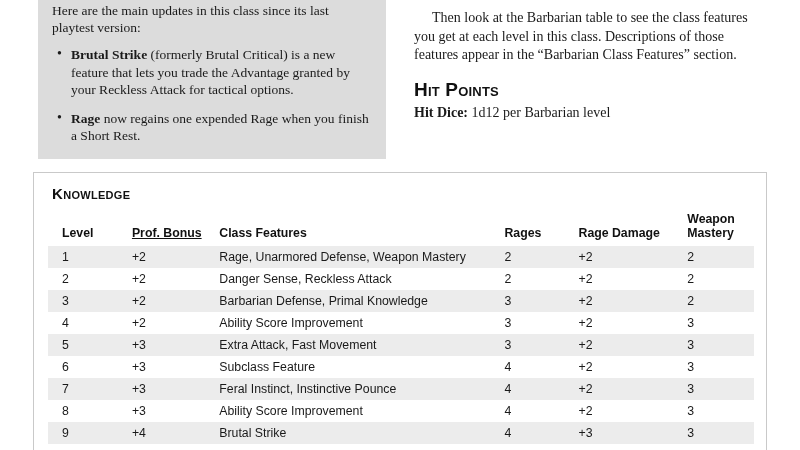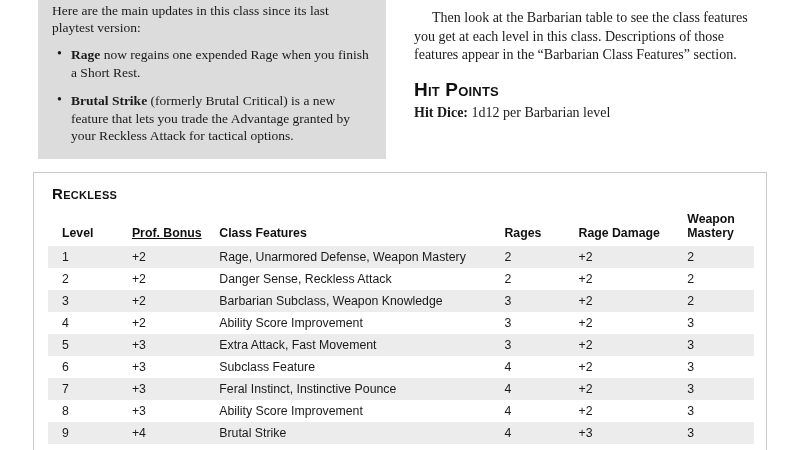--- a/index.html
+++ b/index.html
@@ -173,36 +173,36 @@
 <body>
 
 <div class="page">
 
   <div class="columns">
 
     <div class="col col-left">
       <div class="callout">
         <p class="intro">Here are the main updates in this class since its last playtest version:</p>
         <ul>
+          <li><b>Brutal Strike</b><span> (formerly Brutal Critical) is a new feature that lets you trade the Advantage granted by your Reckless Attack for tactical options.</span></li>
           <li><b>Rage</b><span> now regains one expended Rage when you finish a Short Rest.</span></li>
-          <li><b>Brutal Strike</b><span> (formerly Brutal Critical) is a new feature that lets you trade the Advantage granted by your Reckless Attack for tactical options.</span></li>
         </ul>
       </div>
     </div>
 
     <div class="col col-right">
       <p class="body-p">Then look at the Barbarian table to see the class features you get at each level in this class. Descriptions of those features appear in the “Barbarian Class Features” section.</p>
       <h2 class="sec-head">Hit Points</h2>
       <p class="stat-line"><b>Hit Dice:</b><span> 1d12 per Barbarian level</span></p>
     </div>
 
   </div>
 
   <div class="table-panel">
-    <div class="table-title">Reckless</div>
+    <div class="table-title">Knowledge</div>
     <table class="class-table">
       <thead>
         <tr>
           <th class="c-level">Level</th>
           <th class="c-prof">Prof. Bonus</th>
           <th class="c-feat">Class Features</th>
           <th class="c-rages">Rages</th>
           <th class="c-dmg">Rage Damage</th>
           <th class="c-wm">Weapon Mastery</th>
         </tr>
@@ -220,21 +220,21 @@
           <td class="c-level">2</td>
           <td class="c-prof">+2</td>
           <td class="c-feat">Danger Sense, Reckless Attack</td>
           <td class="c-rages">2</td>
           <td class="c-dmg">+2</td>
           <td class="c-wm">2</td>
         </tr>
         <tr>
           <td class="c-level">3</td>
           <td class="c-prof">+2</td>
-          <td class="c-feat">Barbarian Subclass, Weapon Knowledge</td>
+          <td class="c-feat">Barbarian Defense, Primal Knowledge</td>
           <td class="c-rages">3</td>
           <td class="c-dmg">+2</td>
           <td class="c-wm">2</td>
         </tr>
         <tr>
           <td class="c-level">4</td>
           <td class="c-prof">+2</td>
           <td class="c-feat">Ability Score Improvement</td>
           <td class="c-rages">3</td>
           <td class="c-dmg">+2</td>

